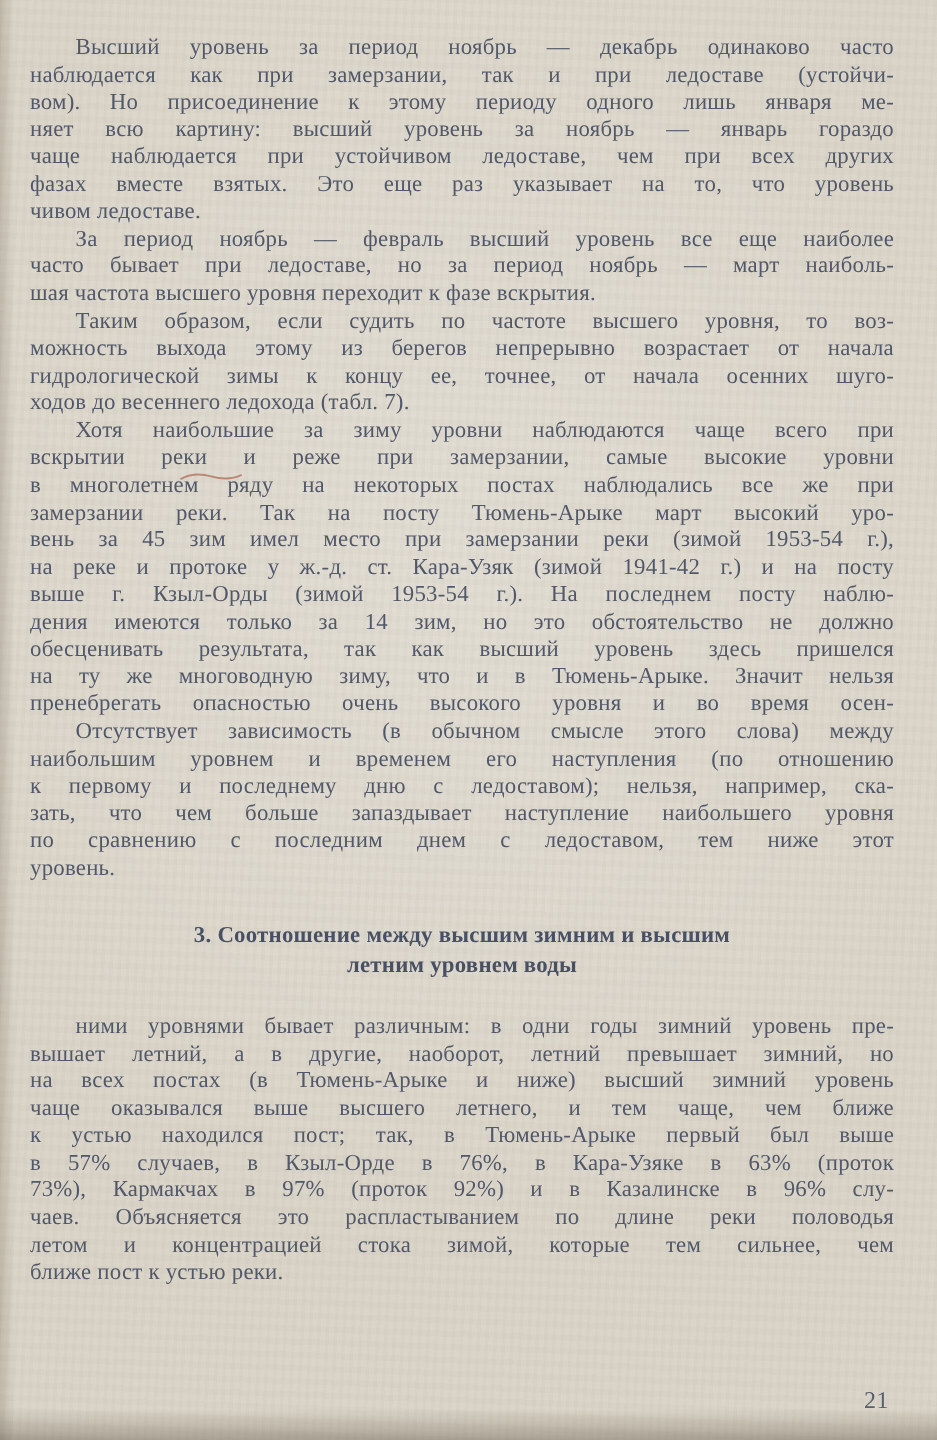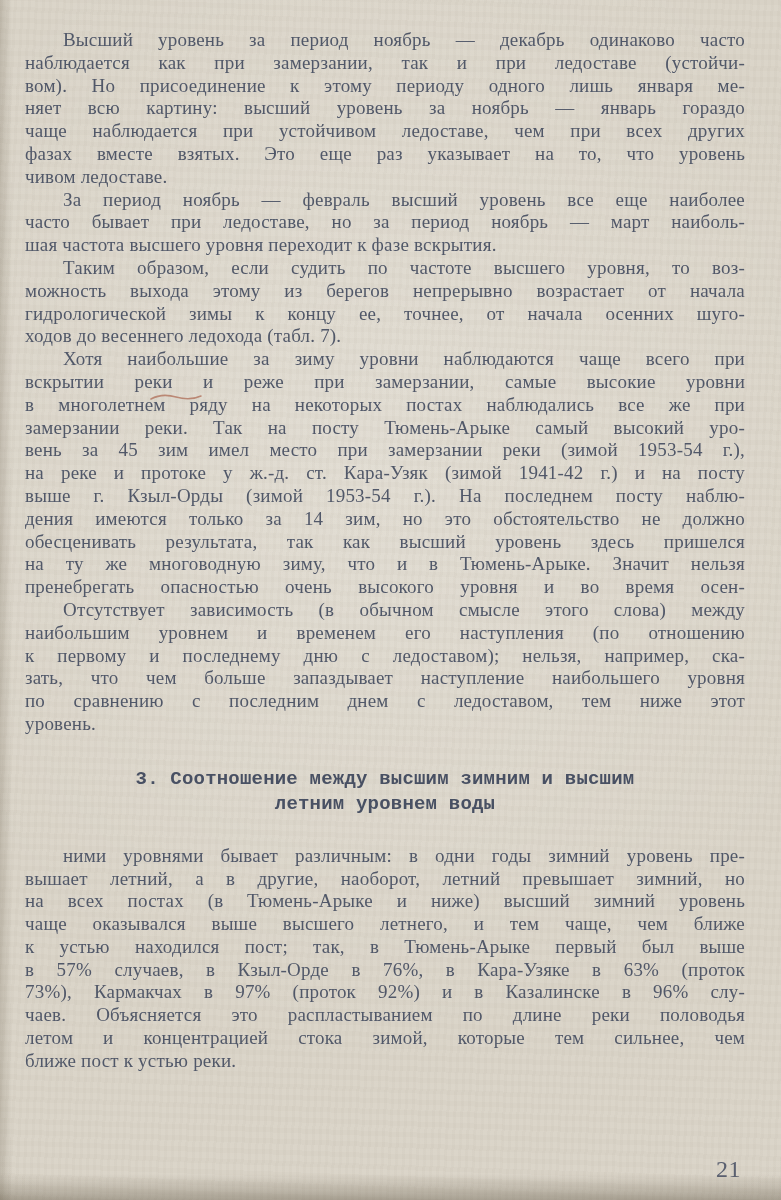--- a/index.html
+++ b/index.html
@@ -45,26 +45,25 @@
   .line.last{text-align-last:left;}
   .para .line:first-child{text-indent:38px;}
   .heading{
     margin:31px 0 27px 0;
     text-align:center;
     font-weight:bold;
     color:#485063;
     font-size:19px;
     line-height:25.5px;
     letter-spacing:.2px;
-    font-family:Liberation Mono, monospace;
   }
   .pagenum{
     position:absolute;
     right:40px;top:1156px;
-    font-size:24px;
+    font-size:20px;
     letter-spacing:.5px;
     color:#5a6070;
   }
   .pen-mark{
     position:absolute;
     left:150px;top:392px;
     width:52px;height:10px;
     opacity:.6;
     pointer-events:none;
   }
@@ -93,21 +92,21 @@
         <div class="para">
           <div class="line">Таким образом, если судить по частоте высшего уровня, то воз-</div>
           <div class="line">можность выхода этому из берегов непрерывно возрастает от начала</div>
           <div class="line">гидрологической зимы к концу ее, точнее, от начала осенних шуго-</div>
           <div class="line last">ходов до весеннего ледохода (табл. 7).</div>
         </div>
         <div class="para">
           <div class="line">Хотя наибольшие за зиму уровни наблюдаются чаще всего при</div>
           <div class="line">вскрытии реки и реже при замерзании, самые высокие уровни</div>
           <div class="line">в многолетнем ряду на некоторых постах наблюдались все же при</div>
-          <div class="line">замерзании реки. Так на посту Тюмень-Арыке самый высокий уро-</div>
+          <div class="line">замерзании реки. Так на посту Тюмень-Арыке март высокий уро-</div>
           <div class="line">вень за 45 зим имел место при замерзании реки (зимой 1953-54 г.),</div>
           <div class="line">на реке и протоке у ж.-д. ст. Кара-Узяк (зимой 1941-42 г.) и на посту</div>
           <div class="line">выше г. Кзыл-Орды (зимой 1953-54 г.). На последнем посту наблю-</div>
           <div class="line">дения имеются только за 14 зим, но это обстоятельство не должно</div>
           <div class="line">обесценивать результата, так как высший уровень здесь пришелся</div>
           <div class="line">на ту же многоводную зиму, что и в Тюмень-Арыке. Значит нельзя</div>
           <div class="line">пренебрегать опасностью очень высокого уровня и во время осен-</div>
         </div>
         <div class="para">
           <div class="line">Отсутствует зависимость (в обычном смысле этого слова) между</div>

